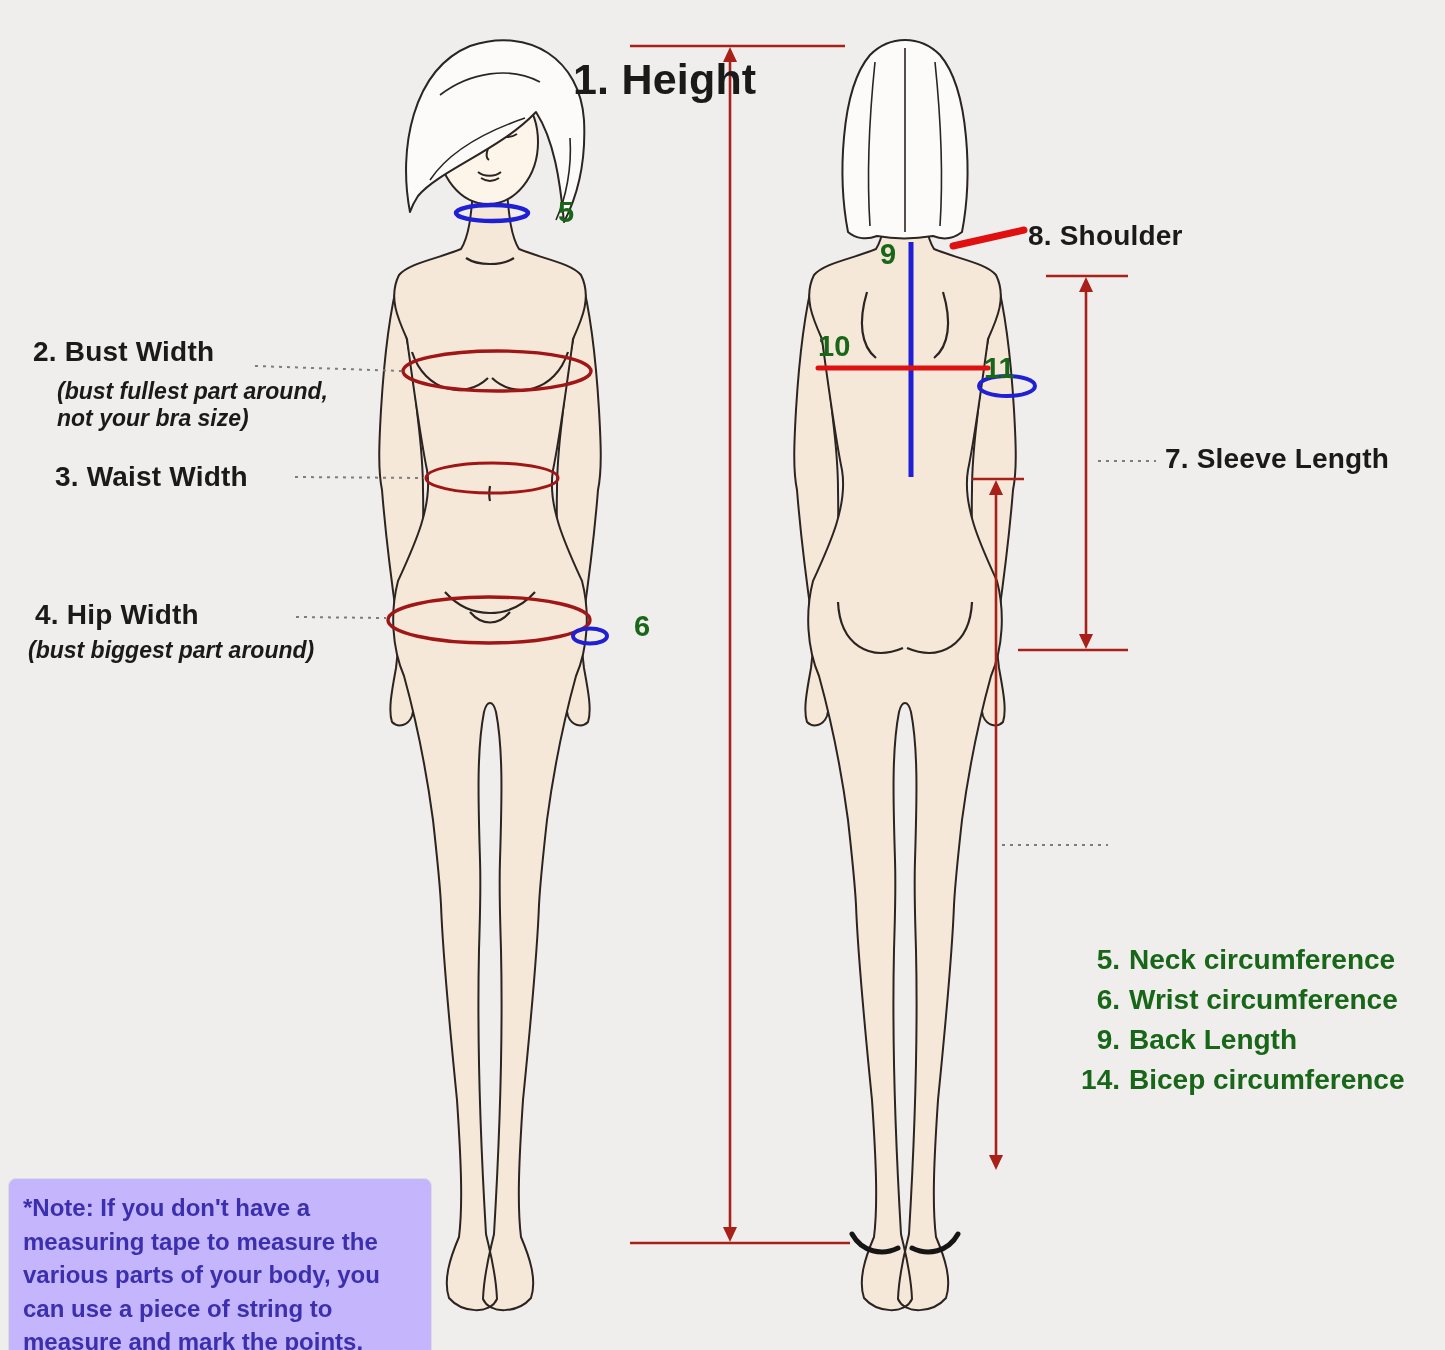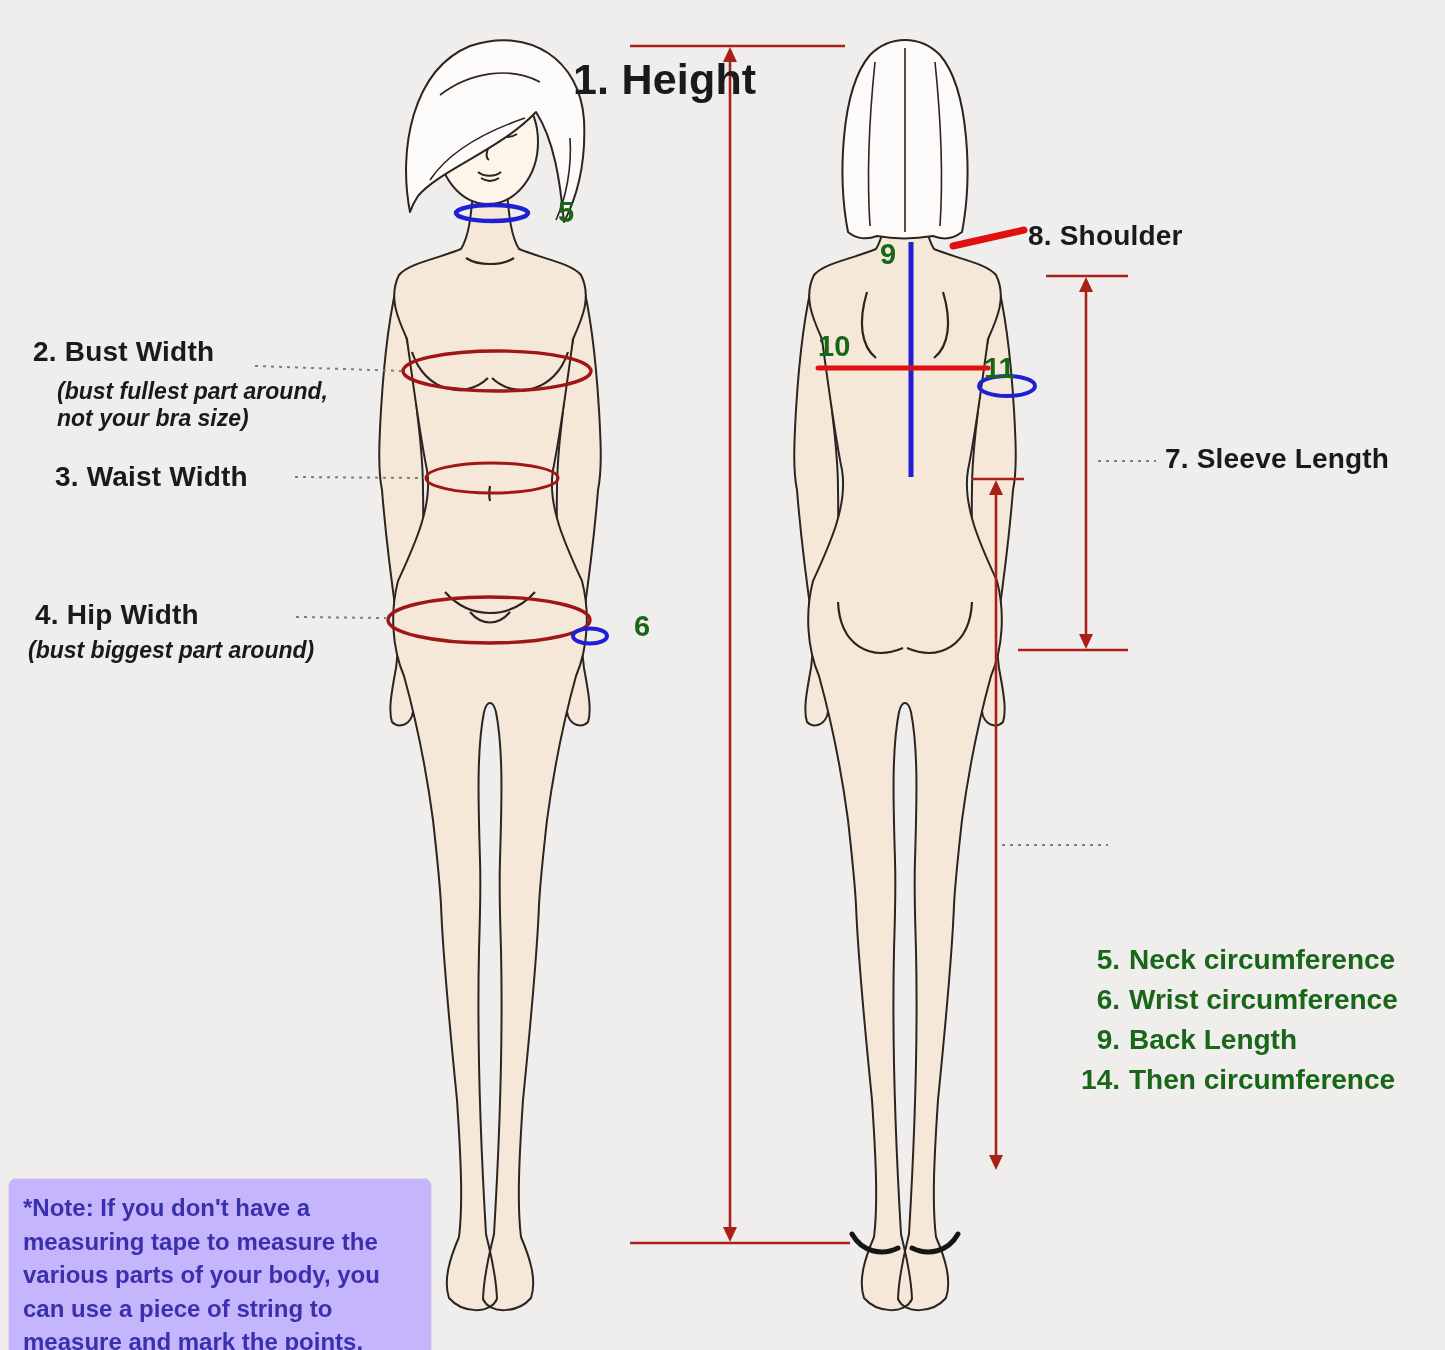--- a/index.html
+++ b/index.html
@@ -245,21 +245,21 @@
     <div class="legend-row">
       <span class="legend-num">6.</span>
       <span>Wrist circumference</span>
     </div>
     <div class="legend-row">
       <span class="legend-num">9.</span>
       <span>Back Length</span>
     </div>
     <div class="legend-row">
       <span class="legend-num">14.</span>
-      <span>Then circumference</span>
+      <span>Bicep circumference</span>
     </div>
   </div>
 
   <div class="note-box">
     <span>*Note: If you don't have a measuring tape to measure the various parts of your body, you can use a piece of string to measure and mark the points. Then, straighten out the string and measure it with a ruler.</span>
   </div>
 
 </div>
 
 </body></html>

